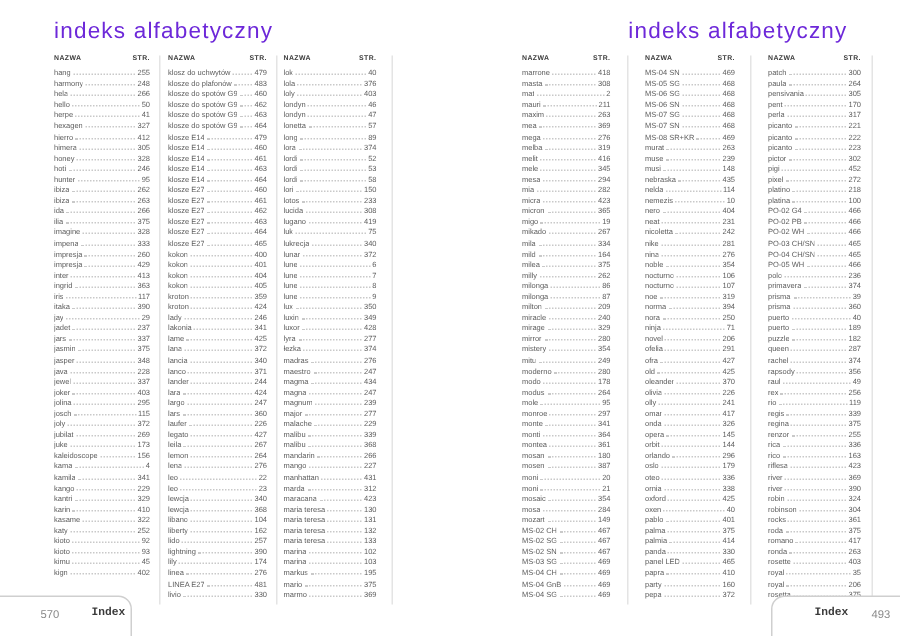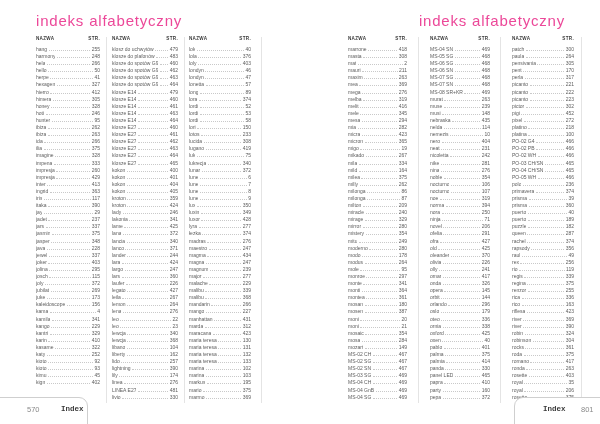--- a/index.html
+++ b/index.html
@@ -1,21 +1,21 @@
 <!DOCTYPE html>
 <html><head>
 <meta charset="utf-8">
 <style>
   html,body{margin:0;padding:0;}
   body{
     width:600px;height:424px;position:relative;overflow:hidden;
     background:#ffffff;font-family:"Liberation Sans",sans-serif;
   }
   .page-title{
-    position:absolute;top:12px;font-size:15px;color:#ec4899;
+    position:absolute;top:12px;font-size:15px;color:#6d28d9;
     letter-spacing:.8px;font-weight:400;
   }
   .page-title.left{left:36px;}
   .page-title.right{right:35px;text-align:right;}
   .index-column{position:absolute;top:36px;}
   .col-header{
     display:flex;justify-content:space-between;align-items:baseline;
     font-size:4.6px;font-weight:bold;color:#3a3a3a;letter-spacing:.3px;
     height:10px;
   }
@@ -1582,14 +1582,14 @@
 <div class="column-divider" style="left:418px;"></div>
 <div class="column-divider" style="left:500px;"></div>
 <div class="column-divider" style="left:581px;"></div>
 
 <div class="footer-tab left ft-left">
   <span class="footer-num">570</span>
   <span class="footer-label">Index</span>
 </div>
 <div class="footer-tab right ft-right">
   <span class="footer-label">Index</span>
-  <span class="footer-num">801</span>
+  <span class="footer-num">493</span>
 </div>
 
 </body></html>

